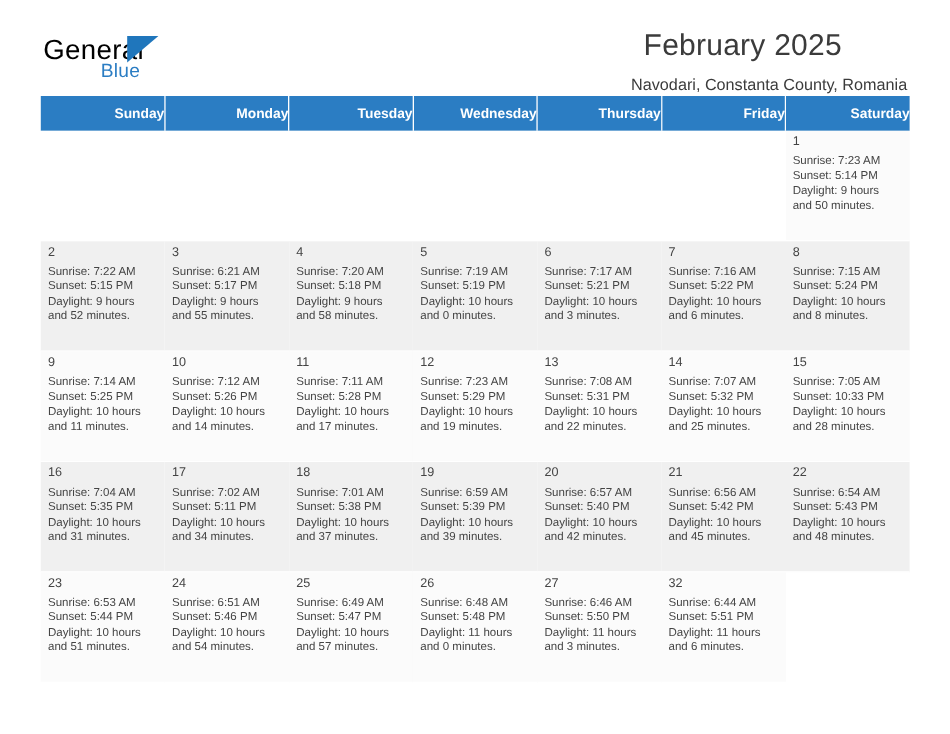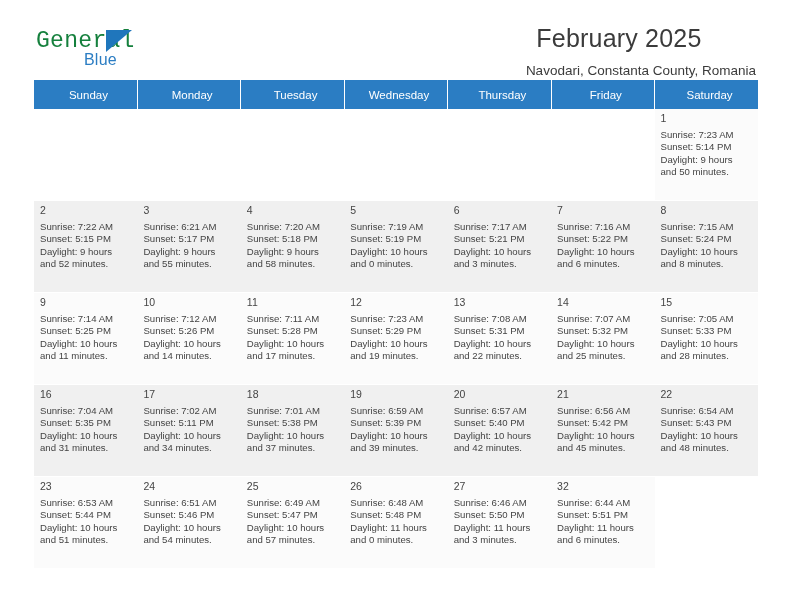--- a/index.html
+++ b/index.html
@@ -28,23 +28,23 @@
   }
   .logo {
     position: absolute;
     left: 2px;
     top: 28px;
     width: 200px;
     height: 46px;
   }
   .logo-general {
     font-size: 23px;
-    color: #15803d;
+    color: #000000;
     letter-spacing: .3px;
-    font-family: Liberation Mono, monospace;
+    font-family: Liberation Sans, sans-serif;
   }
   .logo-blue {
     position: absolute;
     left: 48px;
     top: 23px;
     font-size: 16px;
     color: #2b7dc3;
     letter-spacing: .2px;
   }
   .logo-flag {
@@ -78,22 +78,22 @@
   table.cal {
     width: 724px;
     border-collapse: collapse;
     table-layout: fixed;
     margin-top: 8px;
   }
   table.cal th {
     background: #2b7dc3;
     color: #ffffff;
     font-size: 11.5px;
-    font-weight: normal;
-    text-align: center;
+    font-weight: bold;
+    text-align: right;
     padding: 5px 0 5px 6px;
     height: 19px;
     border-right: 1px solid #ffffff;
   }
   table.cal th:last-child { border-right: none; }
   table.cal td {
     vertical-align: top;
     height: 84px;
     padding: 3px 5px 4px 6px;
     border-bottom: 1px solid #ffffff;
@@ -277,21 +277,21 @@
               <span>Sunrise: 7:07 AM</span>
               <span>Sunset: 5:32 PM</span>
               <span>Daylight: 10 hours</span>
               <span>and 25 minutes.</span>
             </span>
           </td>
           <td>
             <span class="daynum">15</span>
             <span class="info">
               <span>Sunrise: 7:05 AM</span>
-              <span>Sunset: 5:33 PM</span>
+              <span>Sunset: 10:33 PM</span>
               <span>Daylight: 10 hours</span>
               <span>and 28 minutes.</span>
             </span>
           </td>
         </tr>
         <tr class="shade">
           <td>
             <span class="daynum">16</span>
             <span class="info">
               <span>Sunrise: 7:04 AM</span>

